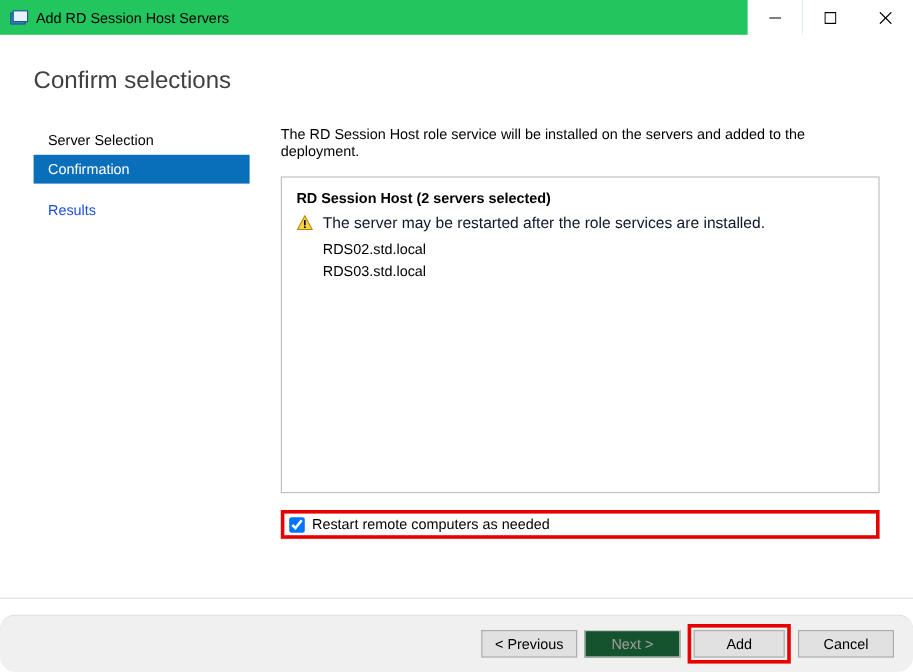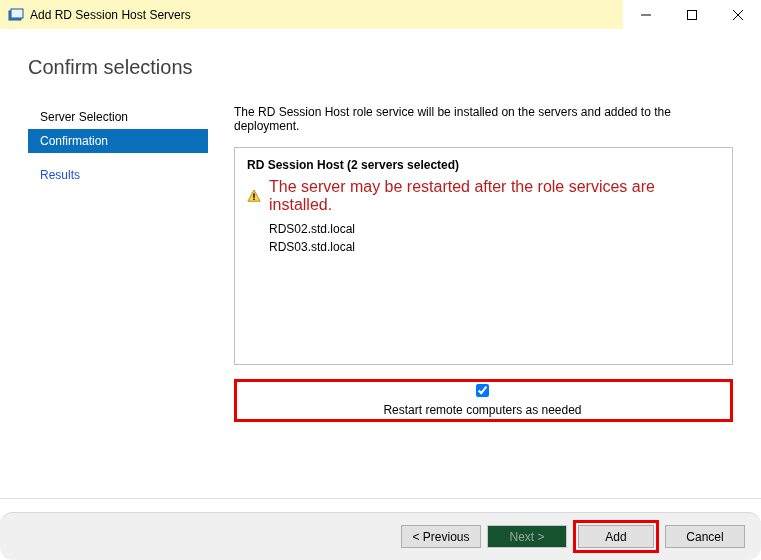--- a/index.html
+++ b/index.html
@@ -1,19 +1,19 @@
 <!DOCTYPE html>
 <html><head>
   <meta charset="utf-8">
   <style>
     * { box-sizing: border-box; margin: 0; padding: 0; font-family: "Segoe UI", Tahoma, sans-serif; }
     body { background: #fff; width: 761px; height: 560px; overflow: hidden; }
 
     
-    .titlebar { height: 30px; display: flex; align-items: center; padding: 0 0 0 8px; background: #fef9c3; border-bottom: 1px solid #fff; }
+    .titlebar { height: 30px; display: flex; align-items: center; padding: 0 0 0 8px; background: #22c55e; border-bottom: 1px solid #fff; }
     .titlebar .app-icon { width: 16px; height: 16px; margin-right: 6px; display: inline-flex; align-items: center; justify-content: center; }
     .titlebar .title-text { font-size: 12px; color: #000; flex: 1; }
     .win-controls { display: flex; height: 30px; }
     .win-btn { width: 46px; height: 30px; display: flex; align-items: center; justify-content: center; background: #fff; }
     .win-btn svg { width: 10px; height: 10px; }
 
     
     .content { padding: 20px 28px 0 28px; }
     .page-title { font-size: 20px; font-weight: 400; color: #404040; margin: 6px 0 26px 0; }
 
@@ -22,30 +22,30 @@
     
     .nav { width: 180px; flex-shrink: 0; }
     .nav-item { height: 24px; line-height: 24px; padding-left: 12px; font-size: 12px; color: #000; }
     .nav-item.active { background: #0a6fbb; color: #fff; }
     .nav-item.disabled { color: #1d4ed8; margin-top: 10px; }
 
     
     .panel { flex: 1; padding-left: 26px; display: flex; flex-direction: column; }
     .intro { font-size: 12px; color: #000; margin-bottom: 14px; }
 
-    .box { border: 1px solid #c0c0c0; background: #fff; padding: 10px 12px; height: 218px; }
+    .box { border: 1px solid #c0c0c0; background: #fff; padding: 10px 12px; height: 264px; }
     .box-title { font-size: 12px; font-weight: 600; color: #000; margin-bottom: 6px; }
     .warn-row { display: flex; align-items: center; gap: 8px; margin-bottom: 6px; }
     .warn-icon { width: 14px; height: 14px; flex-shrink: 0; }
-    .warn-text { font-size: 16px; color: #b91c1c; }
+    .warn-text { font-size: 13px; color: #0f172a; }
     .server-list { margin-left: 22px; margin-top: 4px; }
     .server-item { font-size: 12px; color: #000; line-height: 18px; }
 
     
-    .check-row { margin-top: 14px; border: 3px solid #e60000; padding: 2px 6px 2px 4px; display: inline-flex; align-items: center; gap: 6px; flex-direction: column; }
+    .check-row { margin-top: 14px; border: 3px solid #e60000; padding: 2px 6px 2px 4px; display: inline-flex; align-items: center; gap: 6px; }
     .check-row input[type=checkbox] { width: 13px; height: 13px; }
     .check-row label { font-size: 12px; color: #000; }
 
     
     .footer { position: absolute; bottom: 0; left: 0; right: 0; height: 48px; background: #f0f0f0; border-top: 1px solid #d8d8d8; display: flex; align-items: center; justify-content: flex-end; padding-right: 16px; gap: 6px; border-radius: 13px; }
     .btn { min-width: 80px; height: 23px; border: 1px solid #adadad; background: #e1e1e1; font-size: 12px; color: #000; padding: 0 10px; }
     .btn.disabled { color: #a0a0a0; background: #14532d; border-color: #c8c8c8; }
     .btn-wrap-highlight { border: 3px solid #e60000; padding: 2px; display: inline-flex; }
     .btn-wrap-highlight .btn { min-width: 76px; }
 

